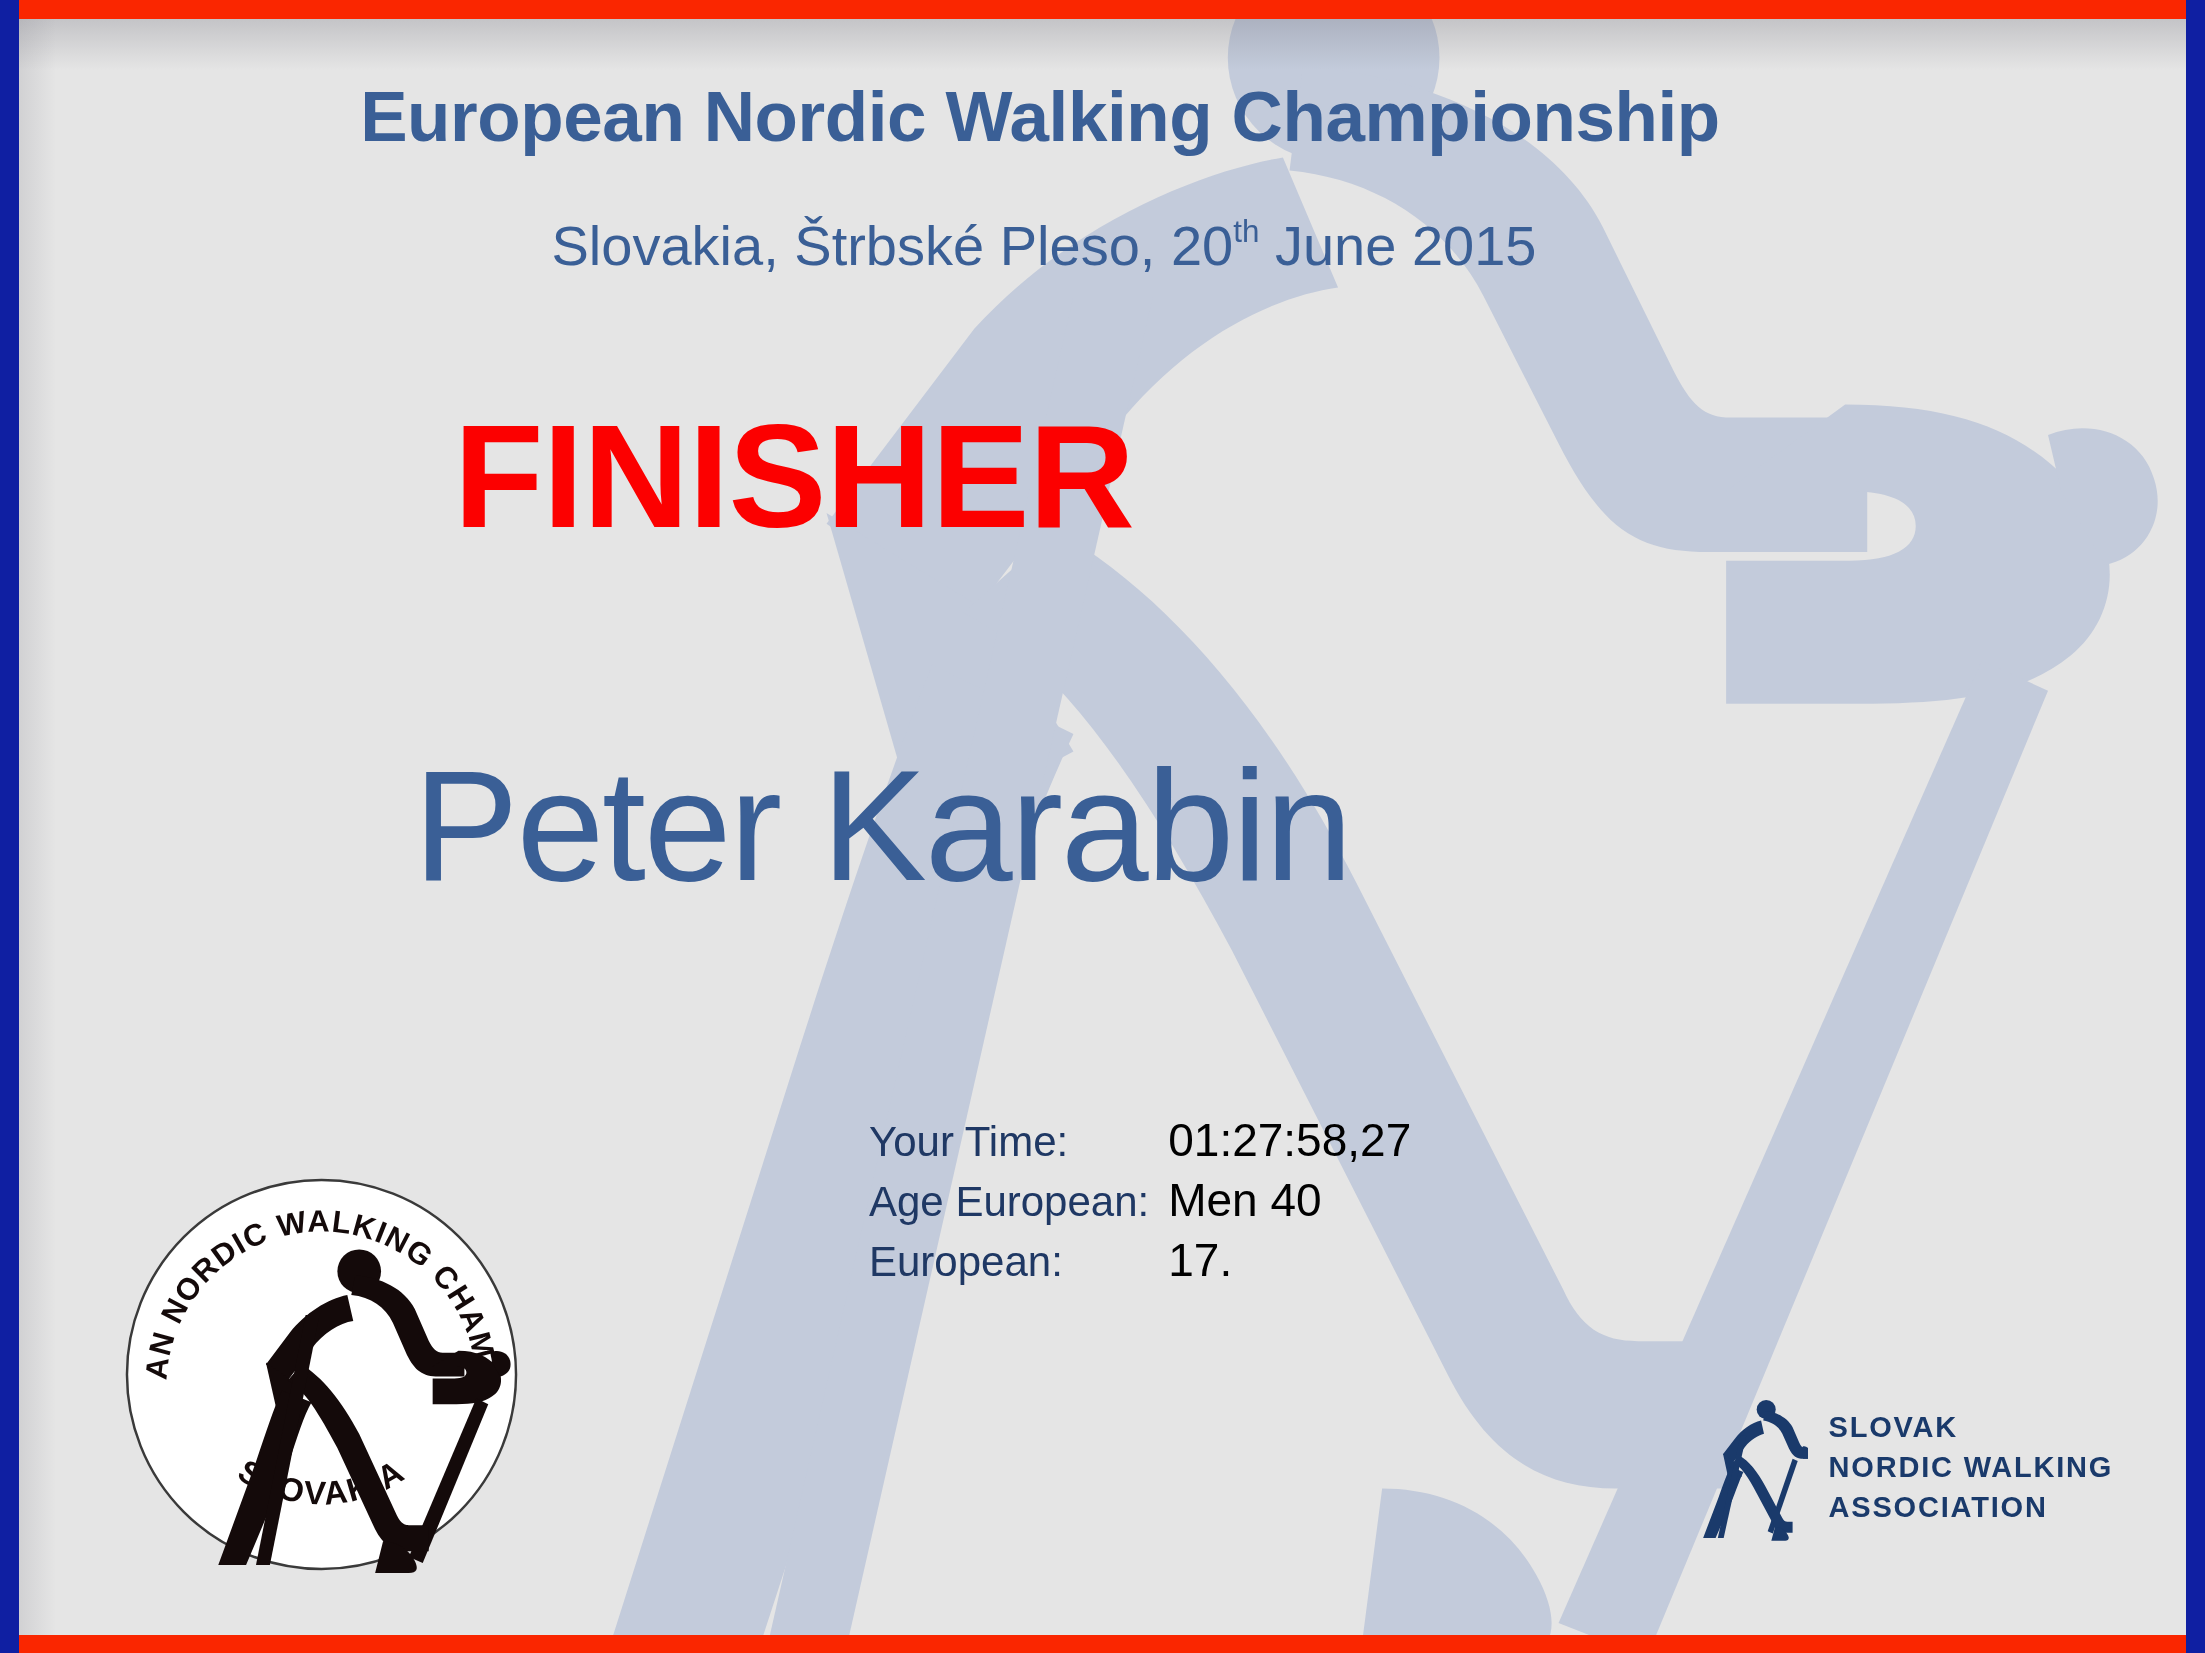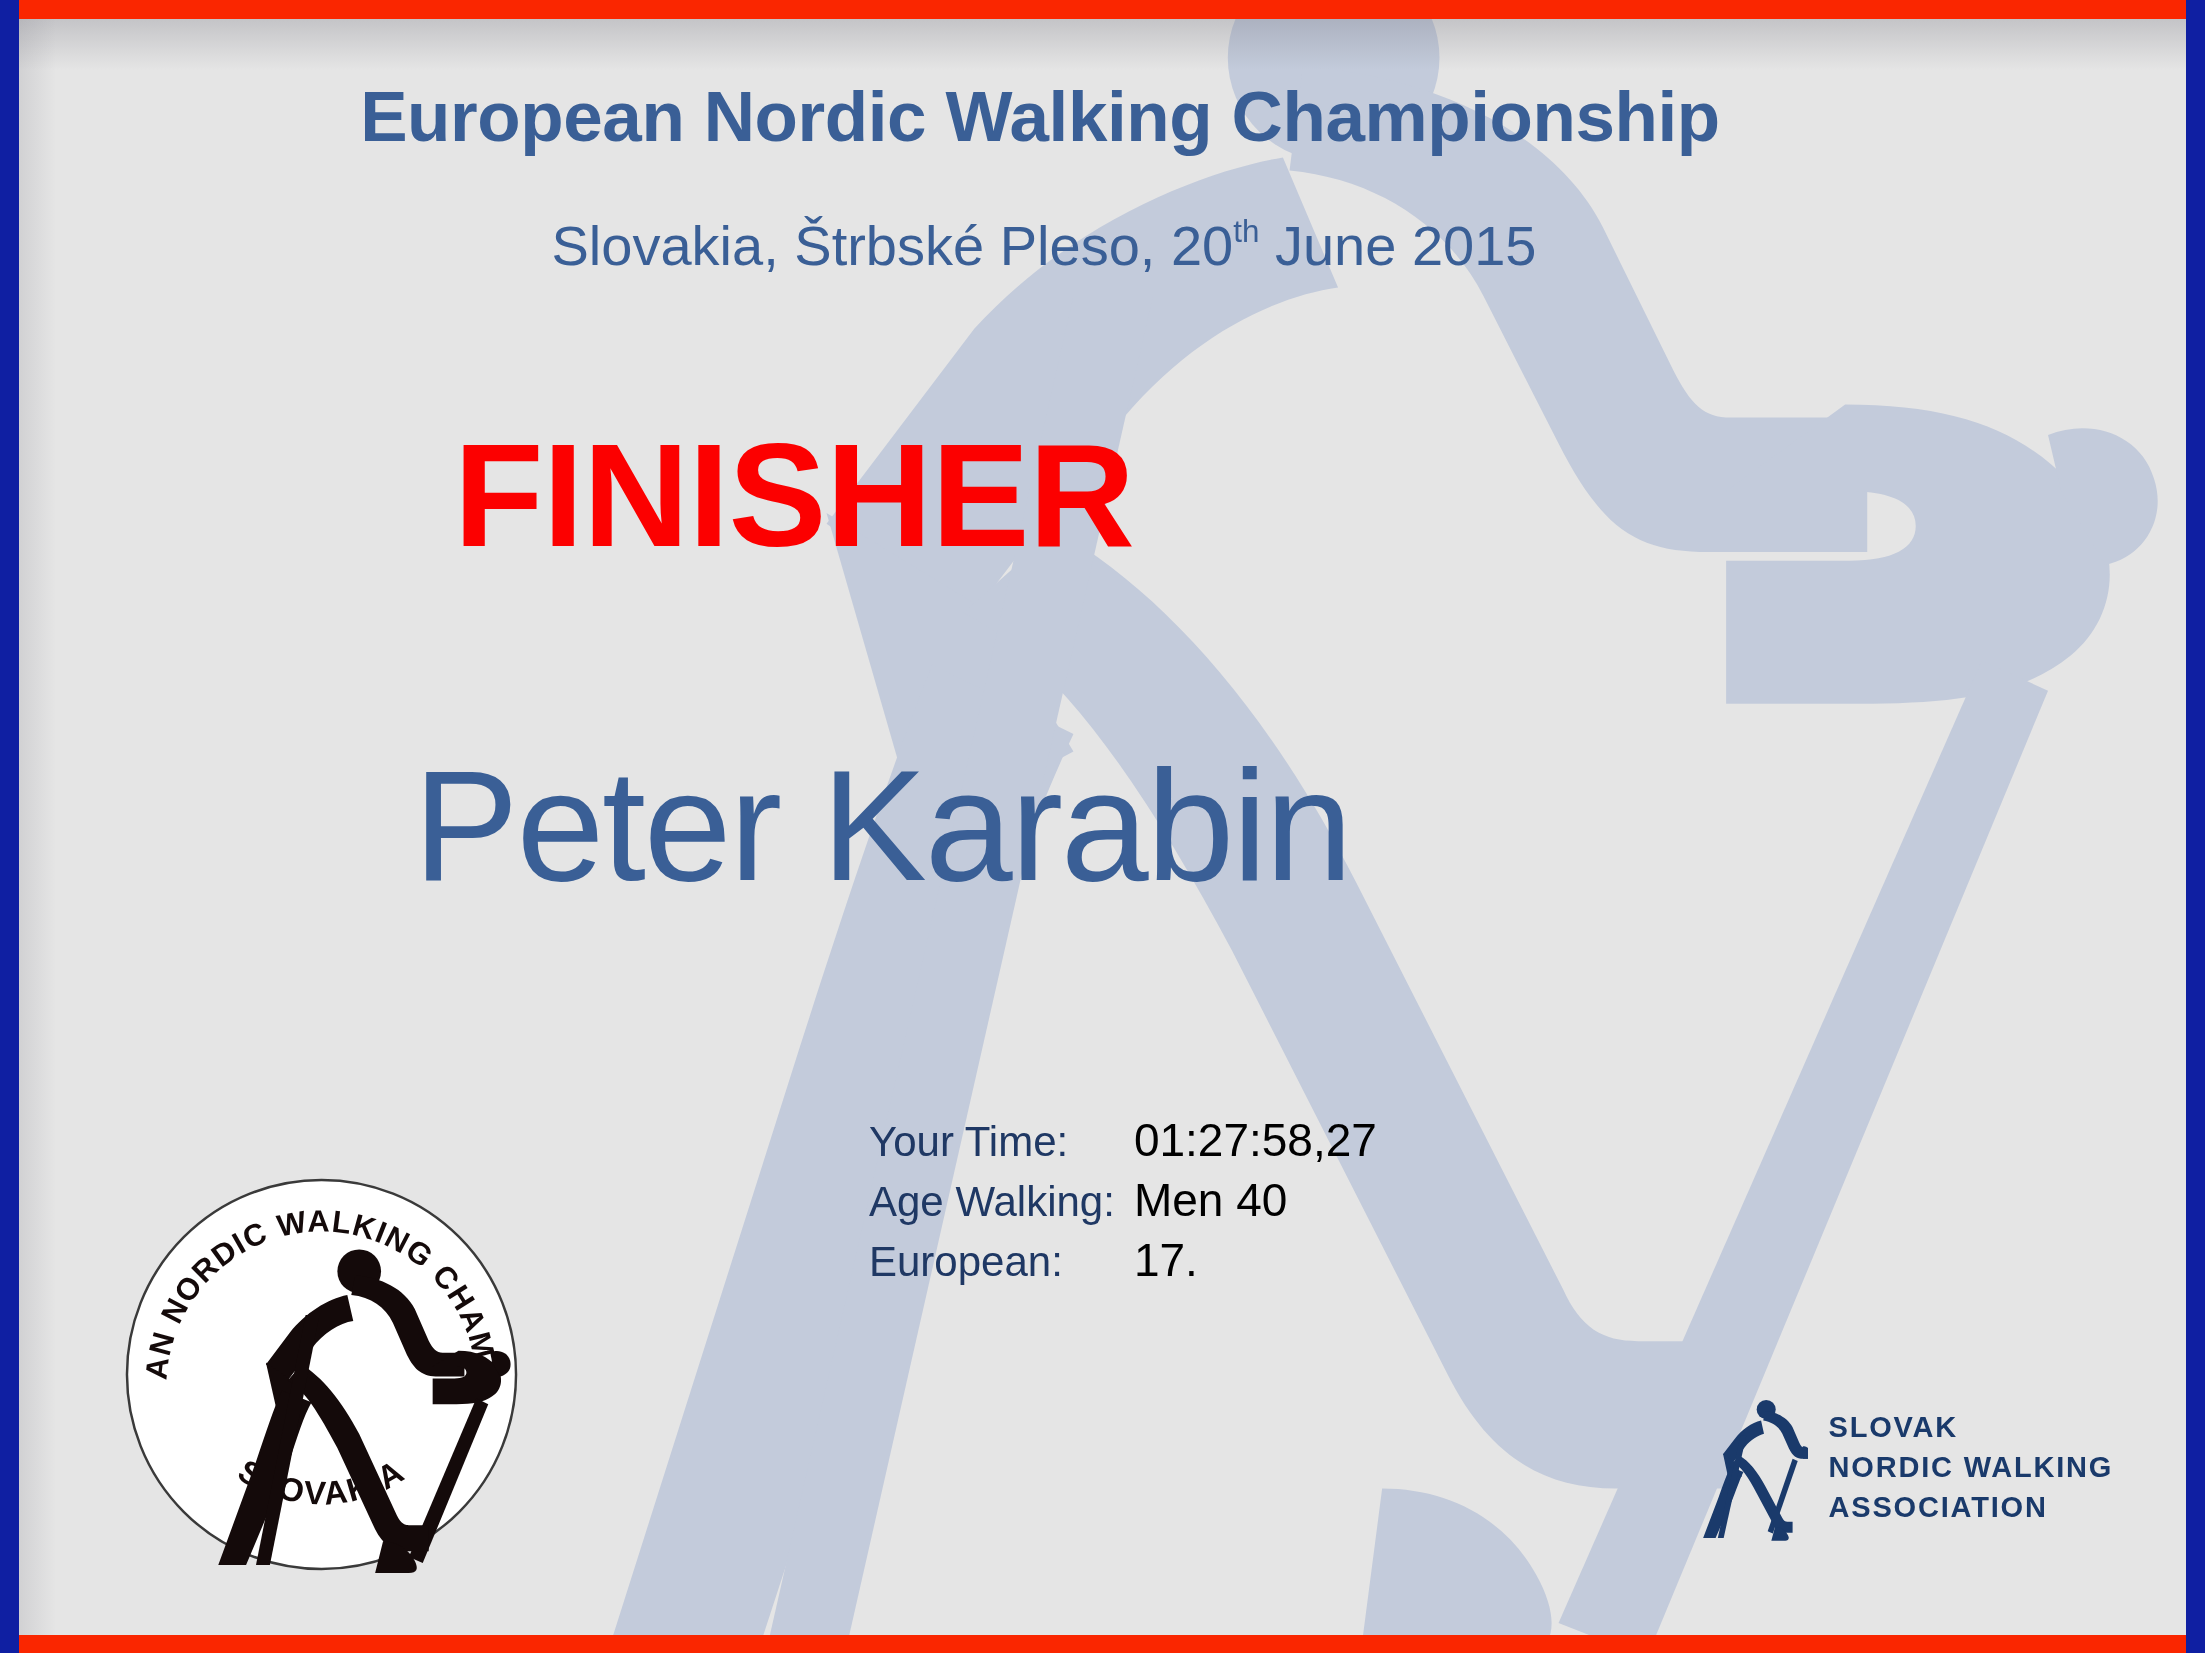--- a/index.html
+++ b/index.html
@@ -67,21 +67,21 @@
     position:absolute; left:0; top:213px; width:2088px;
     text-align:center;
     font-size:56px; font-weight:normal;
     color:#3a5f96;
     z-index:20;
     white-space:nowrap;
   }
   #subtitle sup{ font-size:0.56em; vertical-align:0.72em; }
 
   #finisher{
-    position:absolute; left:0; top:411px; width:1588px;
+    position:absolute; left:0; top:392px; width:1588px;
     text-align:center;
     font-size:147px; font-weight:bold;
     color:#fc0000;
     letter-spacing:-0.7px;
     z-index:10;
     white-space:nowrap;
   }
 
   #athlete-name{
     position:absolute; left:0; top:735px; width:1764px;
@@ -229,21 +229,21 @@
   <div id="athlete-name">Peter Karabin</div>
 
   <div id="results">
     <table>
       <tbody>
         <tr>
           <td class="res-label">Your Time:</td>
           <td class="res-value">01:27:58,27</td>
         </tr>
         <tr>
-          <td class="res-label">Age Walking:</td>
+          <td class="res-label">Age European:</td>
           <td class="res-value">Men 40</td>
         </tr>
         <tr>
           <td class="res-label">European:</td>
           <td class="res-value">17.</td>
         </tr>
       </tbody>
     </table>
   </div>
 

